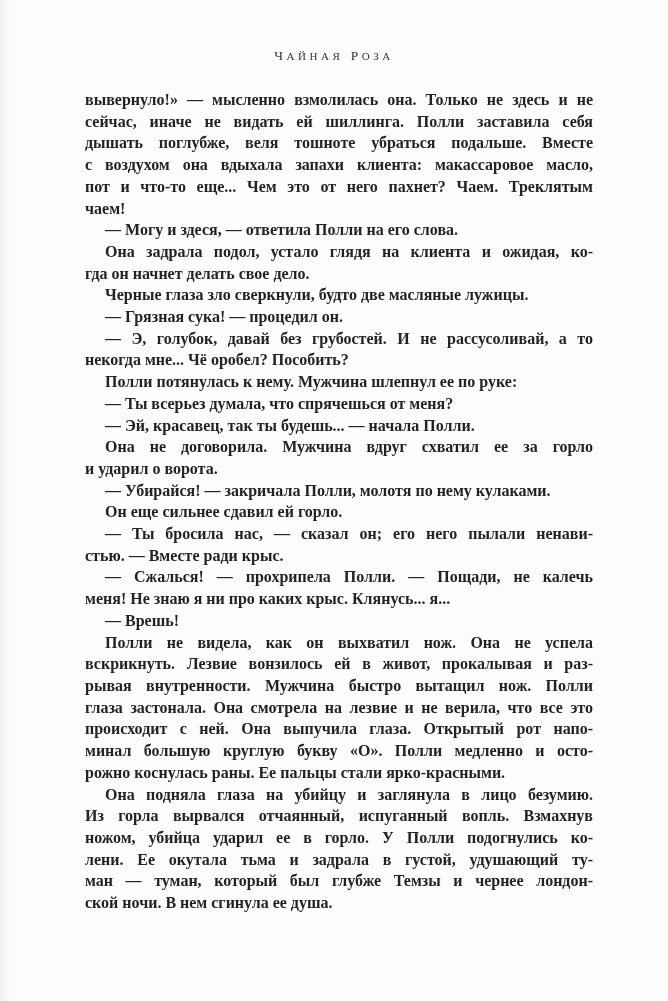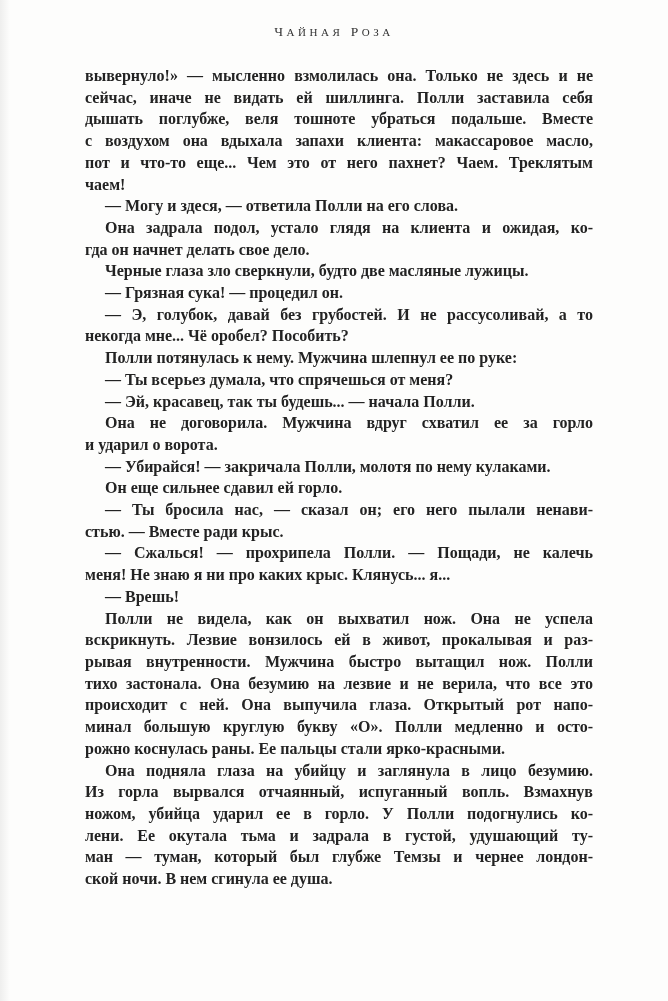--- a/index.html
+++ b/index.html
@@ -20,21 +20,21 @@
   
   .page::before {
     content: "";
     position: absolute;
     left: 0; top: 0; bottom: 0;
     width: 10px;
     background: linear-gradient(to right, rgba(0,0,0,0.06), rgba(0,0,0,0));
     pointer-events: none;
   }
   .running-head {
-    padding-top: 22px;
+    padding-top: 46px;
     text-align: center;
     letter-spacing: 3.5px;
     color: #333333;
     white-space: nowrap;
   }
   .running-head .hcap {
     font-size: 13.5px;
   }
   .running-head .hsmall {
     font-size: 11px;
@@ -121,21 +121,21 @@
         <div class="line indent">— Сжалься! — прохрипела Полли. — Пощади, не калечь</div>
         <div class="line last">меня! Не знаю я ни про каких крыс. Клянусь... я...</div>
       </div>
       <div class="paragraph">
         <div class="line last indent">— Врешь!</div>
       </div>
       <div class="paragraph">
         <div class="line indent">Полли не видела, как он выхватил нож. Она не успела</div>
         <div class="line">вскрикнуть. Лезвие вонзилось ей в живот, прокалывая и раз-</div>
         <div class="line">рывая внутренности. Мужчина быстро вытащил нож. Полли</div>
-        <div class="line">тихо застонала. Она безумию на лезвие и не верила, что все это</div>
+        <div class="line">глаза застонала. Она смотрела на лезвие и не верила, что все это</div>
         <div class="line">происходит с ней. Она выпучила глаза. Открытый рот напо-</div>
         <div class="line">минал большую круглую букву «О». Полли медленно и осто-</div>
         <div class="line last">рожно коснулась раны. Ее пальцы стали ярко-красными.</div>
       </div>
       <div class="paragraph">
         <div class="line indent">Она подняла глаза на убийцу и заглянула в лицо безумию.</div>
         <div class="line">Из горла вырвался отчаянный, испуганный вопль. Взмахнув</div>
         <div class="line">ножом, убийца ударил ее в горло. У Полли подогнулись ко-</div>
         <div class="line">лени. Ее окутала тьма и задрала в густой, удушающий ту-</div>
         <div class="line">ман — туман, который был глубже Темзы и чернее лондон-</div>

